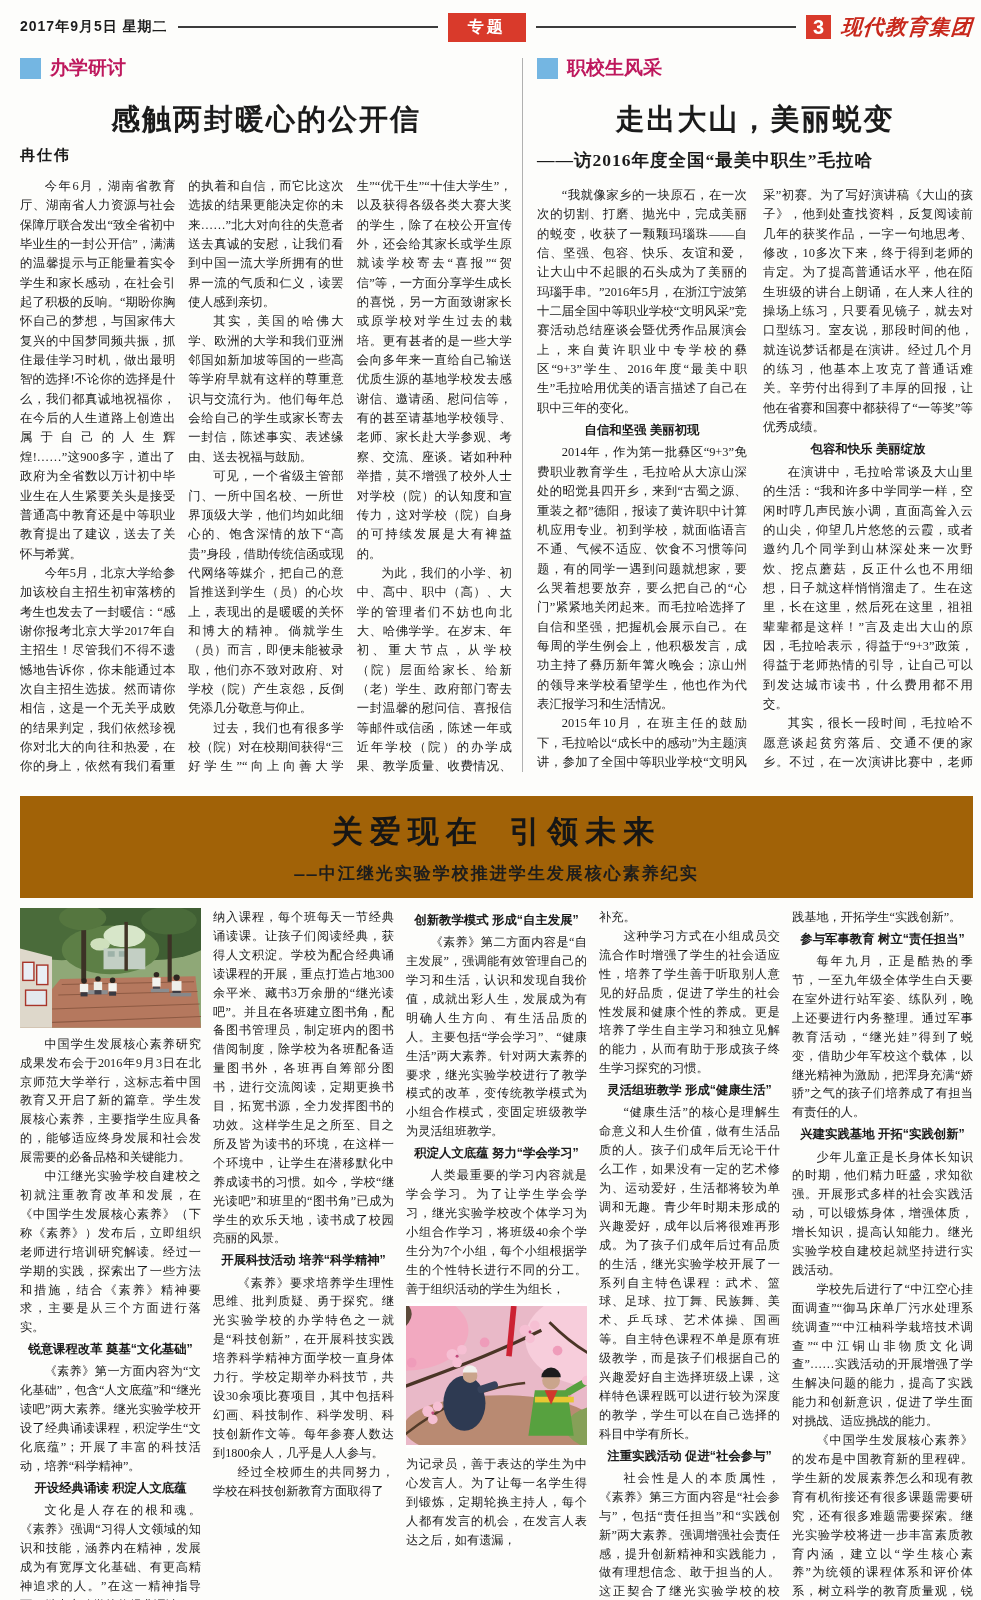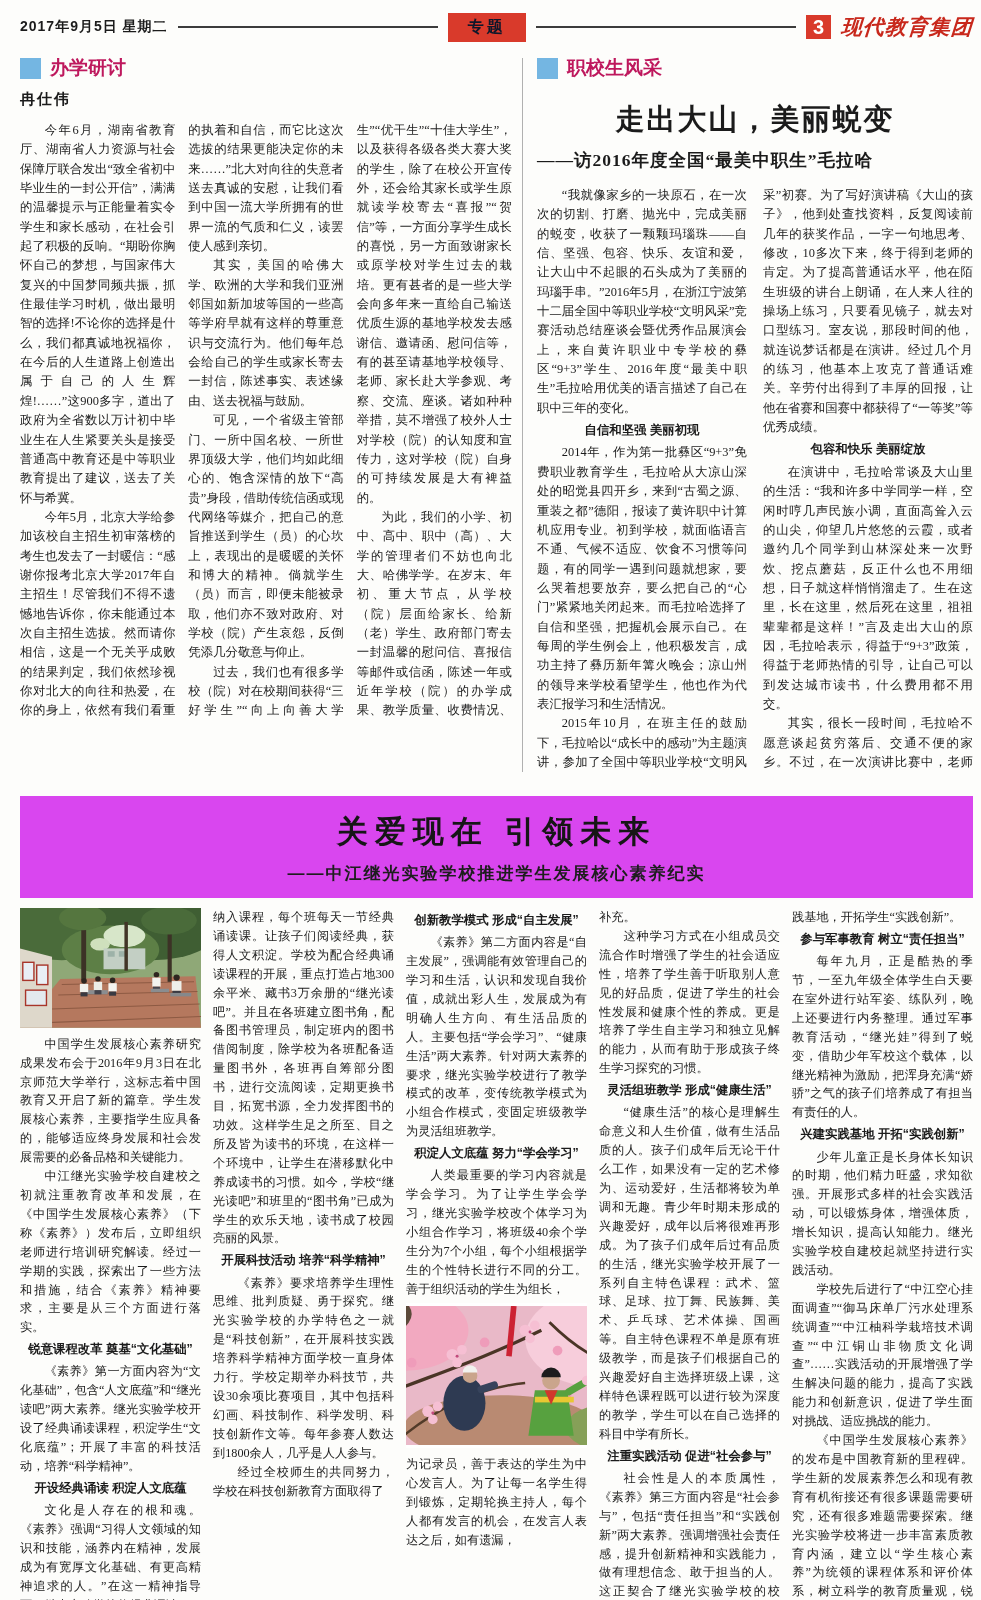--- a/index.html
+++ b/index.html
@@ -5,21 +5,21 @@
   html,body{margin:0;padding:0;background:#ffffff;}
   .page{
     width:981px;height:1600px;box-sizing:border-box;
     padding:6px 8px 0 20px;overflow:hidden;background:#fdfdfb;
     font-family:"Liberation Serif","DejaVu Serif",serif;color:#1b1b1b;
   }
   
   .topbar{display:flex;align-items:center;gap:10px;height:42px;font-family:"Liberation Sans","DejaVu Sans",sans-serif;}
   .date{font-size:14px;font-weight:700;letter-spacing:1px;white-space:nowrap;}
   .hline{flex:1;height:2px;background:#3c3c3c;}
-  .topic{background:#d93a2b;color:#0f172a;font-size:16px;font-weight:700;padding:4px 20px;letter-spacing:3px;}
+  .topic{background:#d93a2b;color:#ffffff;font-size:16px;font-weight:700;padding:4px 20px;letter-spacing:3px;}
   .pagenum{background:#d93a2b;color:#fff;font-weight:700;font-size:20px;padding:2px 7px;line-height:1;}
   .masthead{color:#c8281c;font-weight:700;font-size:21px;font-style:italic;letter-spacing:1px;white-space:nowrap;
     font-family:"Liberation Serif","DejaVu Serif",serif;transform:skewX(-4deg);}
   
   .articles{display:flex;margin-top:4px;}
   .art-left{width:502px;padding-right:10px;box-sizing:border-box;}
   .vdiv{width:1px;background:#b0b0b0;margin:6px 0 14px 0;}
   .art-right{flex:1;padding-left:14px;box-sizing:border-box;}
   .seclabel{display:flex;align-items:center;gap:9px;color:#be185d;font-weight:700;font-size:19px;
     font-family:"Liberation Sans","DejaVu Sans",sans-serif;height:32px;}
@@ -31,22 +31,22 @@
   .abody{height:600px;overflow:hidden;text-align:justify;font-size:12.4px;line-height:1.56;column-fill:auto;}
   .cols3{column-count:3;column-gap:13px;}
   .cols2{column-count:2;column-gap:16px;}
   .para{margin:0;}
   .para.body{text-indent:2em;}
   .para.cont{text-indent:0;}
   .para.subhead{text-indent:0;font-weight:700;text-align:center;margin:3px 0;
     font-family:"Liberation Sans","DejaVu Sans",sans-serif;font-size:12.4px;}
   .para.byline{font-weight:700;text-align:right;padding-right:1.5em;text-indent:0;margin-top:4px;}
   
-  .banner{margin-top:10px;background:#d946ef;text-align:center;padding:15px 0 13px 0;
-    font-family:Liberation Sans, sans-serif;}
+  .banner{margin-top:10px;background:#a16207;text-align:center;padding:15px 0 13px 0;
+    font-family:Liberation Mono, monospace;}
   .btitle{font-size:31px;font-weight:800;letter-spacing:7px;color:#161616;}
   .bsub{font-size:17px;font-weight:700;margin-top:9px;letter-spacing:2px;color:#1d1d1d;}
   
   .feature{display:flex;gap:12px;margin-top:10px;height:706px;overflow:hidden;
     text-align:justify;font-size:12.2px;line-height:1.55;}
   .fcol{flex:1;overflow:hidden;min-width:0;}
   .photo{margin:0 0 7px 0;}
   .photo svg{display:block;width:100%;height:auto;}
   .photo-blossom{width:160%;margin-left:-30%;position:relative;z-index:2;
     border:3px solid #fff;box-sizing:border-box;background:#fff;margin-top:4px;margin-bottom:7px;}
@@ -65,20 +65,21 @@
     <span class="masthead">现代教育集团</span>
   </header>
 
   <div class="articles">
 
     <section class="art-left">
       <div class="seclabel">
         <span class="sq"></span>
         <span>办学研讨</span>
       </div>
+      <div class="title">感触两封暖心的公开信</div>
       <div class="author">冉仕伟</div>
       <div class="abody cols3">
           <p class="para body">今年6月，湖南省教育厅、湖南省人力资源与社会保障厅联合发出“致全省初中毕业生的一封公开信”，满满的温馨提示与正能量着实令学生和家长感动，在社会引起了积极的反响。“期盼你胸怀自己的梦想，与国家伟大复兴的中国梦同频共振，抓住最佳学习时机，做出最明智的选择!不论你的选择是什么，我们都真诚地祝福你，在今后的人生道路上创造出属于自己的人生辉煌!……”这900多字，道出了政府为全省数以万计初中毕业生在人生紧要关头是接受普通高中教育还是中等职业教育提出了建议，送去了关怀与希冀。</p>
           <p class="para body">今年5月，北京大学给参加该校自主招生初审落榜的考生也发去了一封暖信：“感谢你报考北京大学2017年自主招生！尽管我们不得不遗憾地告诉你，你未能通过本次自主招生选拔。然而请你相信，这是一个无关乎成败的结果判定，我们依然珍视你对北大的向往和热爱，在你的身上，依然有我们看重的执着和自信，而它比这次选拔的结果更能决定你的未来……”北大对向往的失意者送去真诚的安慰，让我们看到中国一流大学所拥有的世界一流的气质和仁义，读罢使人感到亲切。</p>
           <p class="para body">其实，美国的哈佛大学、欧洲的大学和我们亚洲邻国如新加坡等国的一些高等学府早就有这样的尊重意识与交流行为。他们每年总会给自己的学生或家长寄去一封信，陈述事实、表述缘由、送去祝福与鼓励。</p>
           <p class="para body">可见，一个省级主管部门、一所中国名校、一所世界顶级大学，他们均如此细心的、饱含深情的放下“高贵”身段，借助传统信函或现代网络等媒介，把自己的意旨推送到学生（员）的心坎上，表现出的是暖暖的关怀和博大的精神。倘就学生（员）而言，即便未能被录取，他们亦不致对政府、对学校（院）产生哀怨，反倒凭添几分敬意与仰止。</p>
           <p class="para body">过去，我们也有很多学校（院）对在校期间获得“三好学生”“向上向善大学生”“优干生”“十佳大学生”，以及获得各级各类大赛大奖的学生，除了在校公开宣传外，还会给其家长或学生原就读学校寄去“喜报”“贺信”等，一方面分享学生成长的喜悦，另一方面致谢家长或原学校对学生过去的栽培。更有甚者的是一些大学会向多年来一直给自己输送优质生源的基地学校发去感谢信、邀请函、慰问信等，有的甚至请基地学校领导、老师、家长赴大学参观、考察、交流、座谈。诸如种种举措，莫不增强了校外人士对学校（院）的认知度和宣传力，这对学校（院）自身的可持续发展是大有裨益的。</p>
           <p class="para body">为此，我们的小学、初中、高中、职中（高）、大学的管理者们不妨也向北大、哈佛学学。在岁末、年初、重大节点，从学校（院）层面给家长、给新（老）学生、政府部门寄去一封温馨的慰问信、喜报信等邮件或信函，陈述一年或近年学校（院）的办学成果、教学质量、收费情况、就业情况、重大规划及今后打算等，以获家长、学生、社会各界的大力支持与正确理解。当然，我们也可从班级、年级组、专业、系部（二级学院）等层面向学生及家长发出具有个性化的通知书、汇报信、喜报、好消息等。作为学校（院）层面将下属部门与家长的有效沟通纳入考核管理，并形成常态化，促使其在加强家校合作、开门办学、共育人才等方面做一些实质性的工作，扩大学校办学影响，合力构建和谐社会。</p>
         </div>
     </section>

